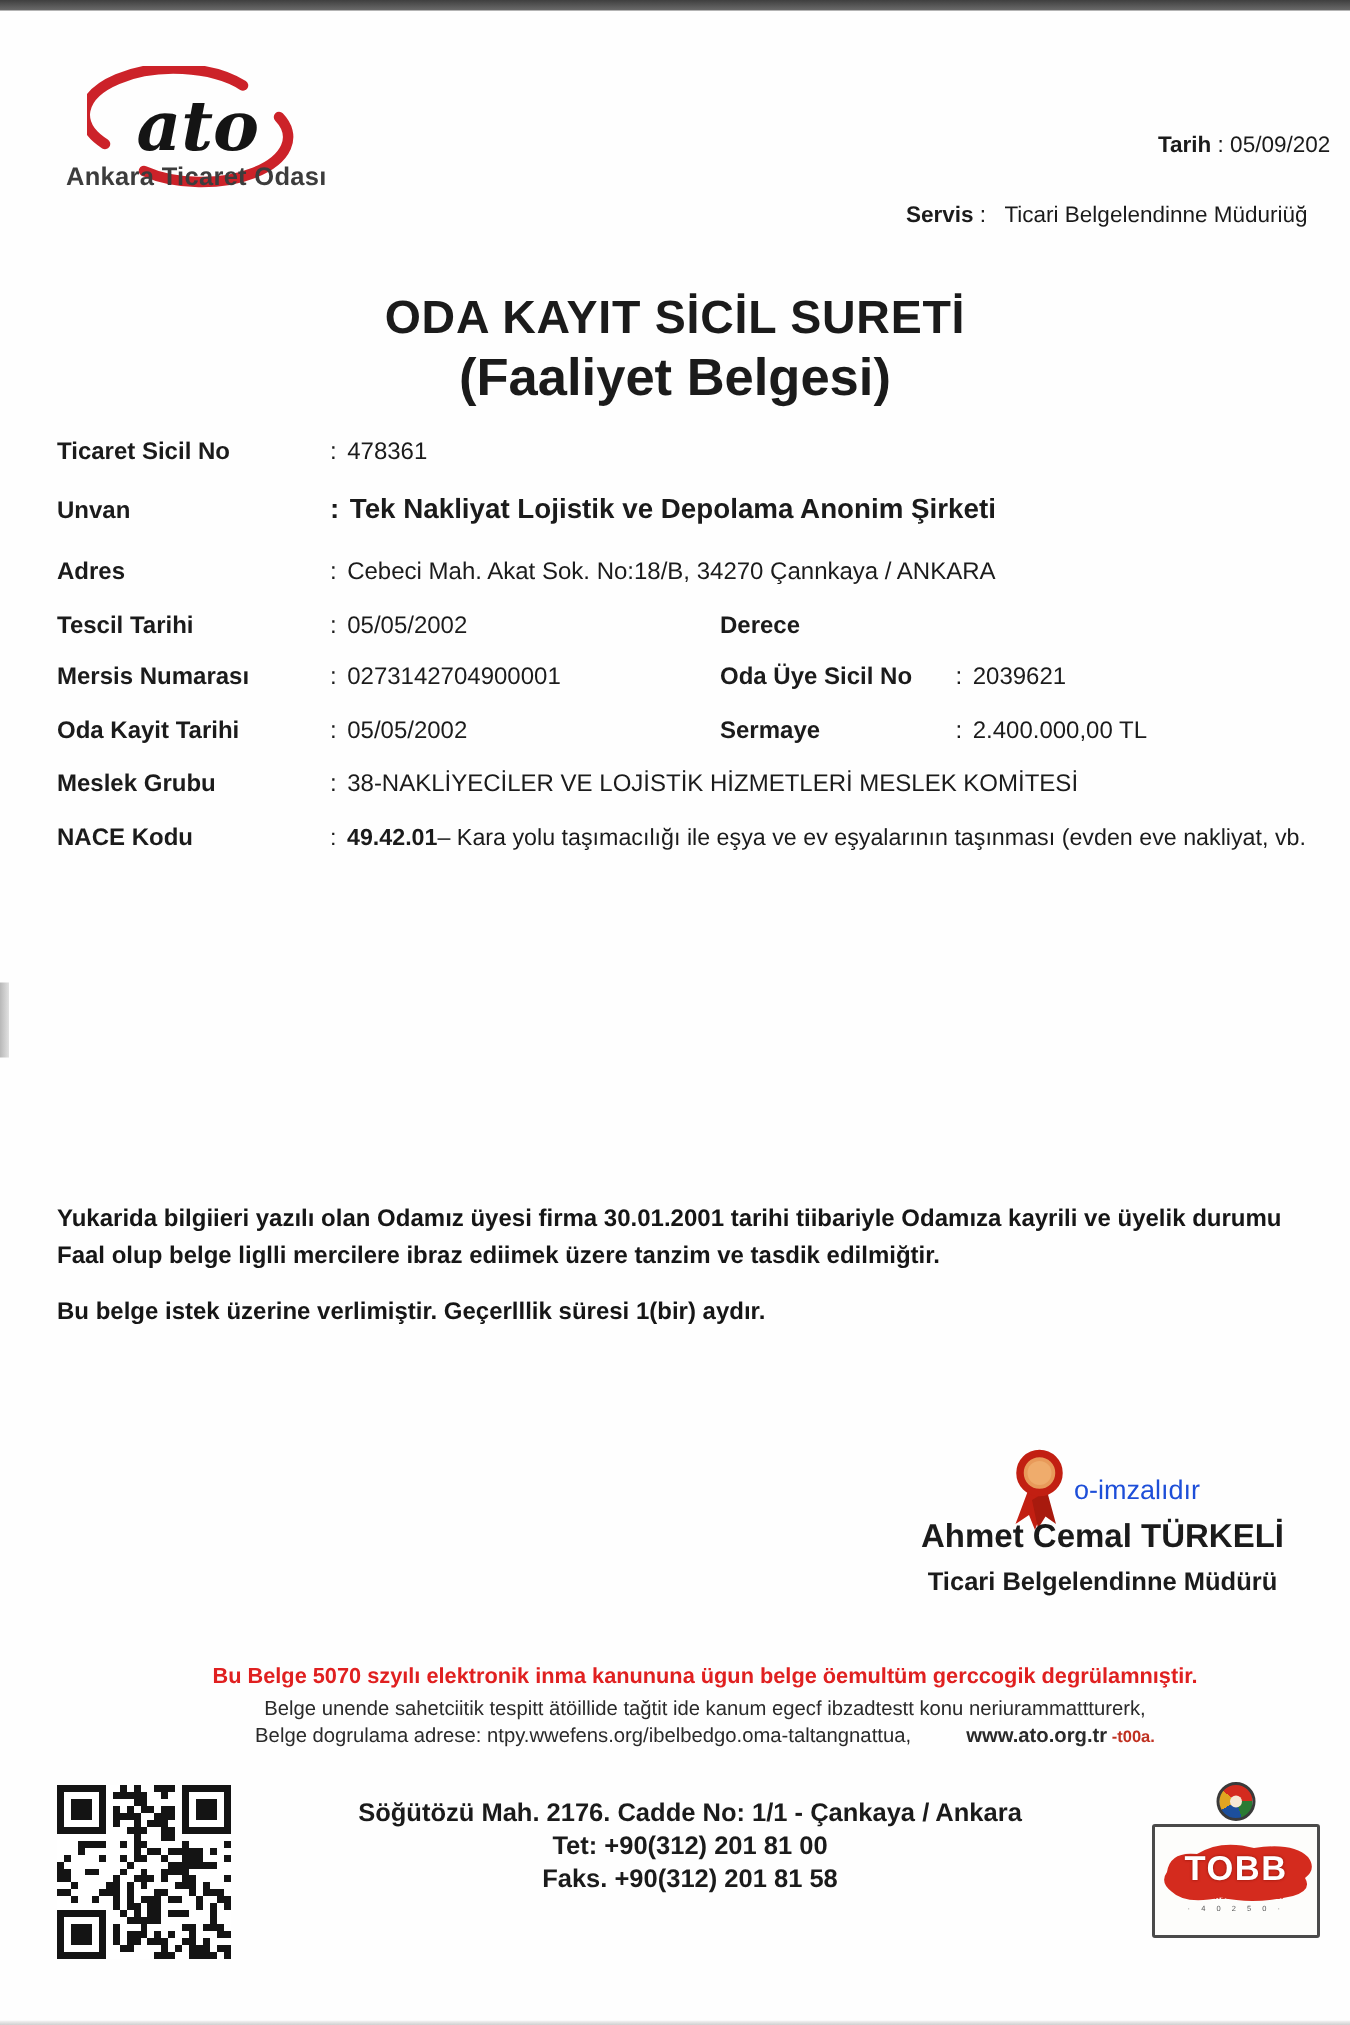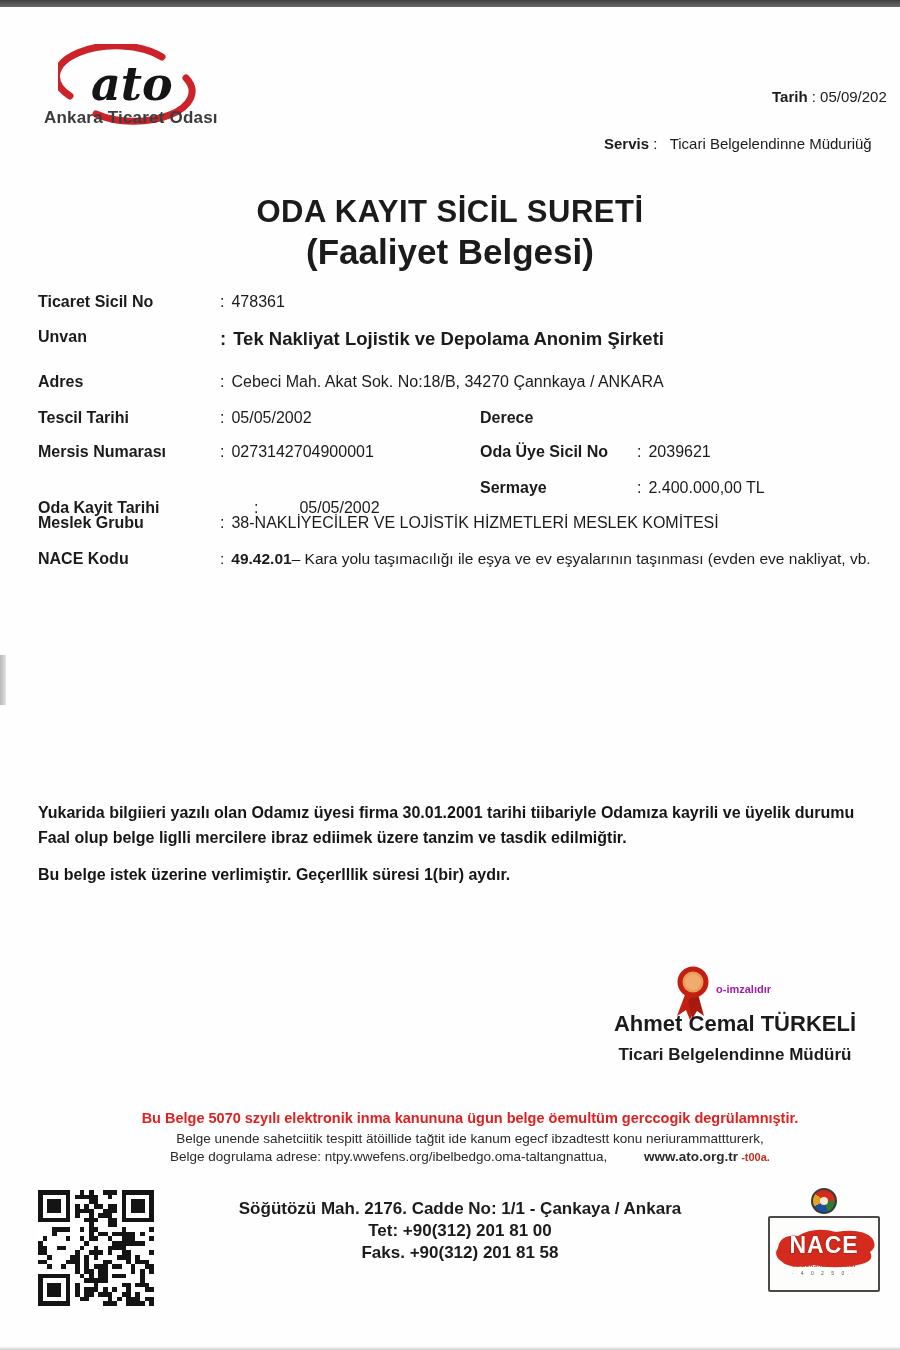--- a/index.html
+++ b/index.html
@@ -39,41 +39,41 @@
 
   
   .doc-title{
     position:absolute;left:0;top:192px;width:900px;text-align:center;
     font-weight:bold;line-height:40px;
   }
   .doc-title .t1{font-size:31px;letter-spacing:.5px;}
   .doc-title .t2{font-size:35px;}
 
   
-  .frow{position:absolute;display:flex;align-items:flex-start;font-size:16px;white-space:nowrap;}
+  .frow{position:absolute;display:flex;align-items:flex-end;font-size:16px;white-space:nowrap;}
   .frow .lbl{font-weight:bold;display:inline-block;}
   .lw{width:182px;}
   .lw2{width:157px;}
   .frow .col{display:inline-block;margin-right:7px;font-weight:normal;}
   .frow .val{font-weight:normal;}
   .val-bold{font-weight:bold !important;font-size:18.5px;}
   .nace-code{font-weight:bold;}
   .nace-desc{font-weight:normal;}
 
   
   .para{
     position:absolute;left:38px;width:842px;
     font-weight:bold;font-size:16px;line-height:25px;color:#161616;
   }
 
   
   .ribbon{position:absolute;left:674px;top:966px;width:38px;height:56px;}
   .esign{
     position:absolute;left:716px;top:983px;
-    color:#a21caf;font-weight:bold;font-size:11px;white-space:nowrap;
+    color:#1d4ed8;font-weight:normal;font-size:18px;white-space:nowrap;
   }
   .sig-name{
     position:absolute;left:560px;top:1011px;width:350px;text-align:center;
     font-weight:bold;font-size:22px;white-space:nowrap;
   }
   .sig-title{
     position:absolute;left:560px;top:1045px;width:350px;text-align:center;
     font-weight:bold;font-size:17px;white-space:nowrap;
   }
 
@@ -187,21 +187,21 @@
     <span class="lbl lw">Mersis Numarası</span>
     <span class="col">:</span>
     <span class="val">0273142704900001</span>
   </div>
   <div class="frow" style="left:480px;top:443px;">
     <span class="lbl lw2">Oda Üye Sicil No</span>
     <span class="col">:</span>
     <span class="val">2039621</span>
   </div>
 
-  <div class="frow" style="left:38px;top:499px;gap:34px;">
+  <div class="frow" style="left:38px;top:479px;">
     <span class="lbl lw">Oda Kayit Tarihi</span>
     <span class="col">:</span>
     <span class="val">05/05/2002</span>
   </div>
   <div class="frow" style="left:480px;top:479px;">
     <span class="lbl lw2">Sermaye</span>
     <span class="col">:</span>
     <span class="val">2.400.000,00 TL</span>
   </div>
 
@@ -455,21 +455,21 @@
     <div>Tet: +90(312) 201 81 00</div>
     <div>Faks. +90(312) 201 81 58</div>
   </div>
 
   <div class="tobb">
     <div class="tobb-emblem"></div>
     <div class="tobb-box">
       <svg class="tobb-map" viewBox="0 0 104 44">
         <path d="M6,24 Q8,10 26,12 Q42,2 64,8 Q90,4 100,14 Q106,22 98,28 Q103,36 90,40 Q64,46 42,41 Q18,46 9,37 Q1,31 6,24 Z" fill="#d42b1e"></path>
       </svg>
-      <div class="tobb-word">NACE</div>
+      <div class="tobb-word">TOBB</div>
       <div class="tobb-sub">
         <div>TÜRKİYE ODALAR</div>
         <div>VE BORSALAR BİRLİĞİ</div>
       </div>
       <div class="tobb-dash">· 4 0 2 5 0 ·</div>
     </div>
   </div>
 </div>
 
 </body></html>

